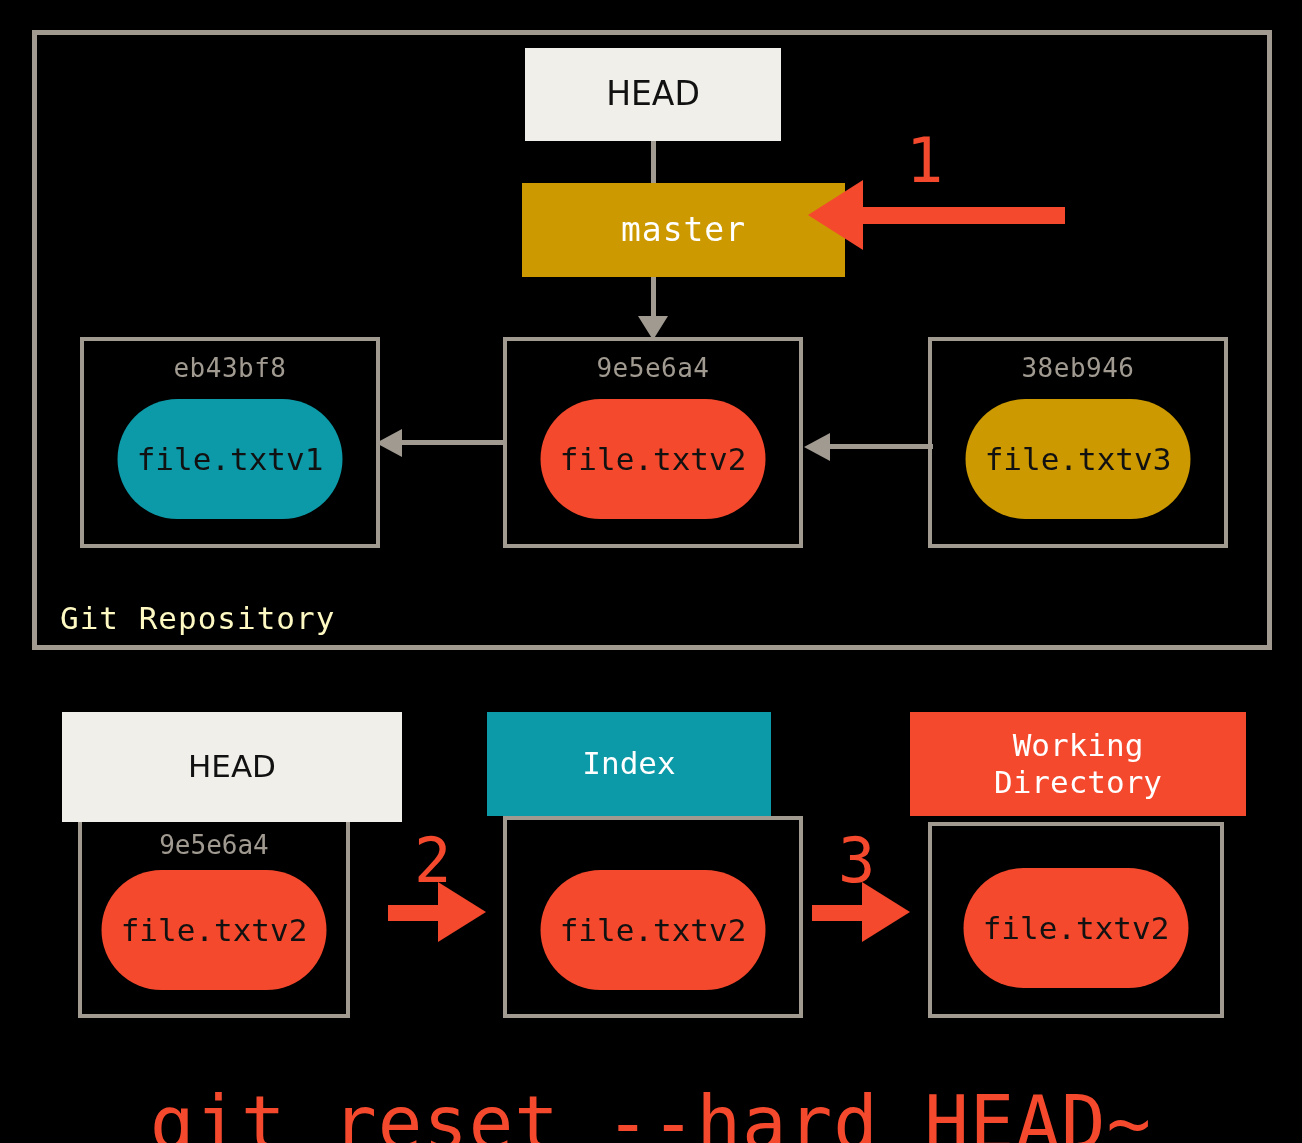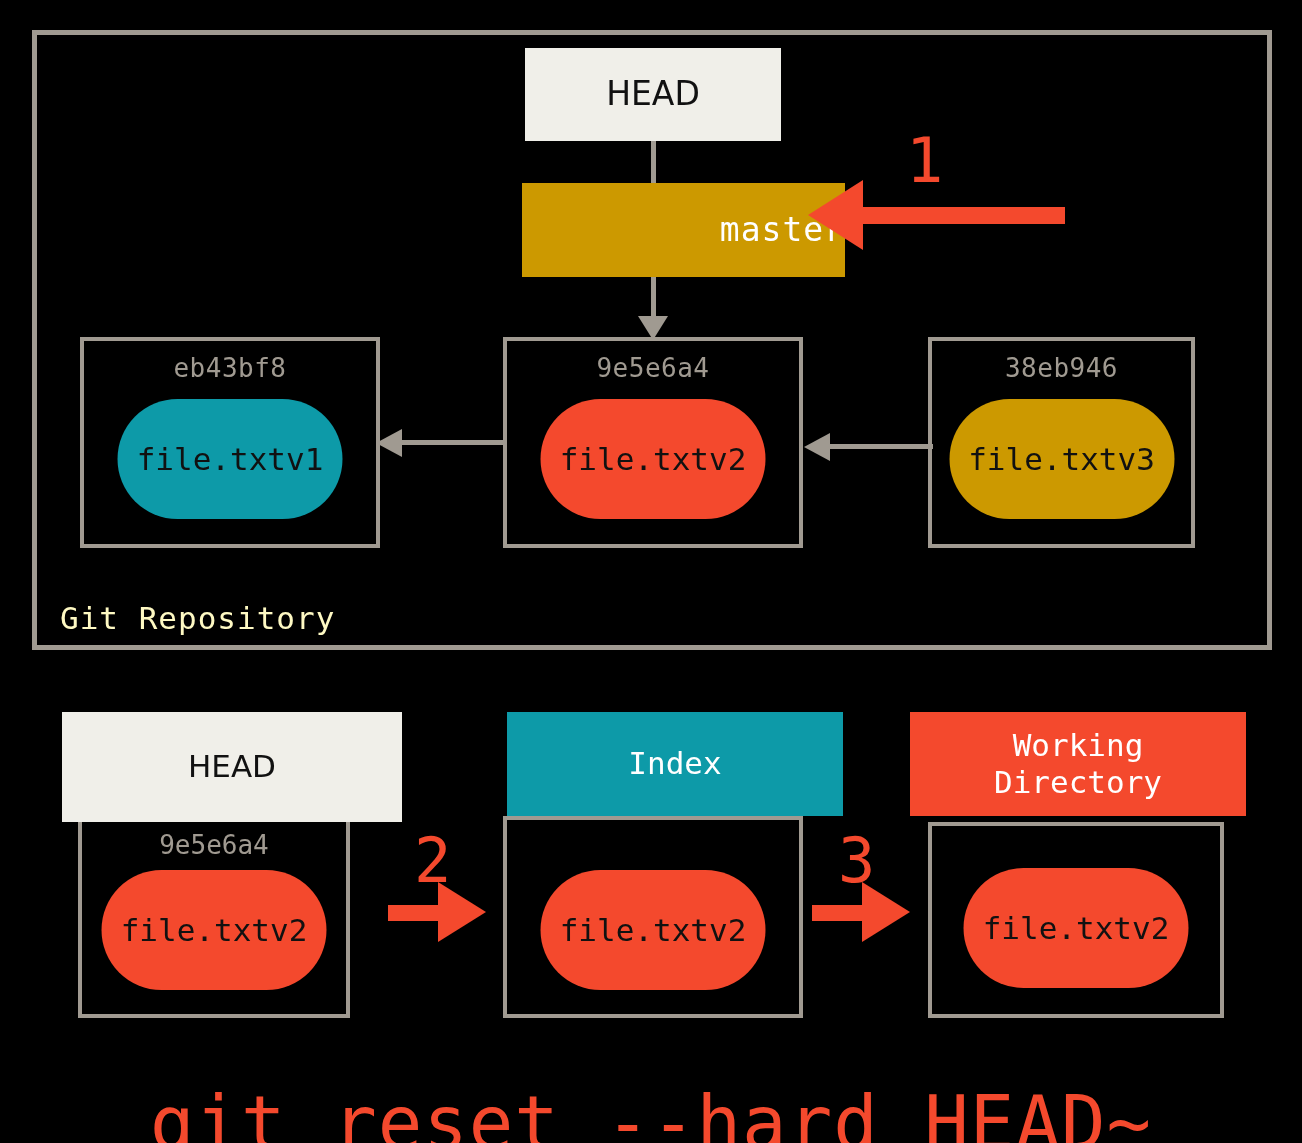--- a/index.html
+++ b/index.html
@@ -36,21 +36,21 @@
 
   .head-top {
     left: 525px; top: 48px; width: 256px; height: 93px;
     background: #f0efe9; color: #111111;
     font-family: "DejaVu Sans", "Liberation Sans", sans-serif;
     font-size: 33px;
   }
   .master-box {
     left: 522px; top: 183px; width: 323px; height: 94px;
     background: #cc9900; color: #ffffff;
-    font-size: 33px; letter-spacing: 1px; justify-content: flex-end;
+    font-size: 33px; letter-spacing: 1px;
   }
 
   
   .commit {
     position: absolute;
     border: 4px solid #a09a91;
     background: transparent;
   }
   .commit .sha {
     position: absolute; left: 0; right: 0; top: 12px;
@@ -64,21 +64,21 @@
     display: flex; flex-direction: row;
     align-items: center; justify-content: center;
     border-radius: 70px;
     color: #111111;
     font-size: 31px; line-height: 1.18;
   }
   .blob span { display: block; }
 
   .c1 { left: 80px; top: 337px; width: 300px; height: 211px; }
   .c2 { left: 503px; top: 337px; width: 300px; height: 211px; }
-  .c3 { left: 928px; top: 337px; width: 267px; height: 211px; }
+  .c3 { left: 928px; top: 337px; width: 300px; height: 211px; }
   .c1 .blob, .c2 .blob, .c3 .blob { top: 58px; width: 225px; height: 120px; }
 
   
   .g-line {
     position: absolute; background: #a09a91;
   }
   .g-head-v  { left: 651px; top: 141px; width: 5px; height: 43px; }
   .g-mast-v  { left: 651px; top: 277px; width: 5px; height: 42px; }
   .g-mast-tip {
     position: absolute; left: 638px; top: 316px;
@@ -161,22 +161,22 @@
   .stage-body .sha {
     position: absolute; left: 0; right: 0; top: 8px;
     text-align: center; font-size: 26px; color: #a09a91;
   }
 
   .sh-head { left: 62px;  top: 712px; width: 340px; height: 110px;
              background: #f0efe9; color: #111111;
              font-family: "DejaVu Sans", "Liberation Sans", sans-serif; }
   .sb-head { left: 78px;  top: 818px; width: 272px; height: 200px; }
 
-  .sh-index { left: 487px; top: 712px; width: 336px; height: 104px;
-              background: #0d9aa8; color: #ffffff; margin-left: 20px; }
+  .sh-index { left: 487px; top: 712px; width: 284px; height: 104px;
+              background: #0d9aa8; color: #ffffff; }
   .sb-index { left: 503px; top: 816px; width: 300px; height: 202px; }
 
   .sh-wd  { left: 910px; top: 712px; width: 336px; height: 104px;
             background: #f4492d; color: #ffffff; }
   .sb-wd  { left: 928px; top: 822px; width: 296px; height: 196px; }
 
   .sb-head .blob { top: 48px; width: 225px; height: 120px; }
   .sb-index .blob { top: 50px; width: 225px; height: 120px; }
   .sb-wd   .blob { top: 42px; width: 225px; height: 120px; }
 

